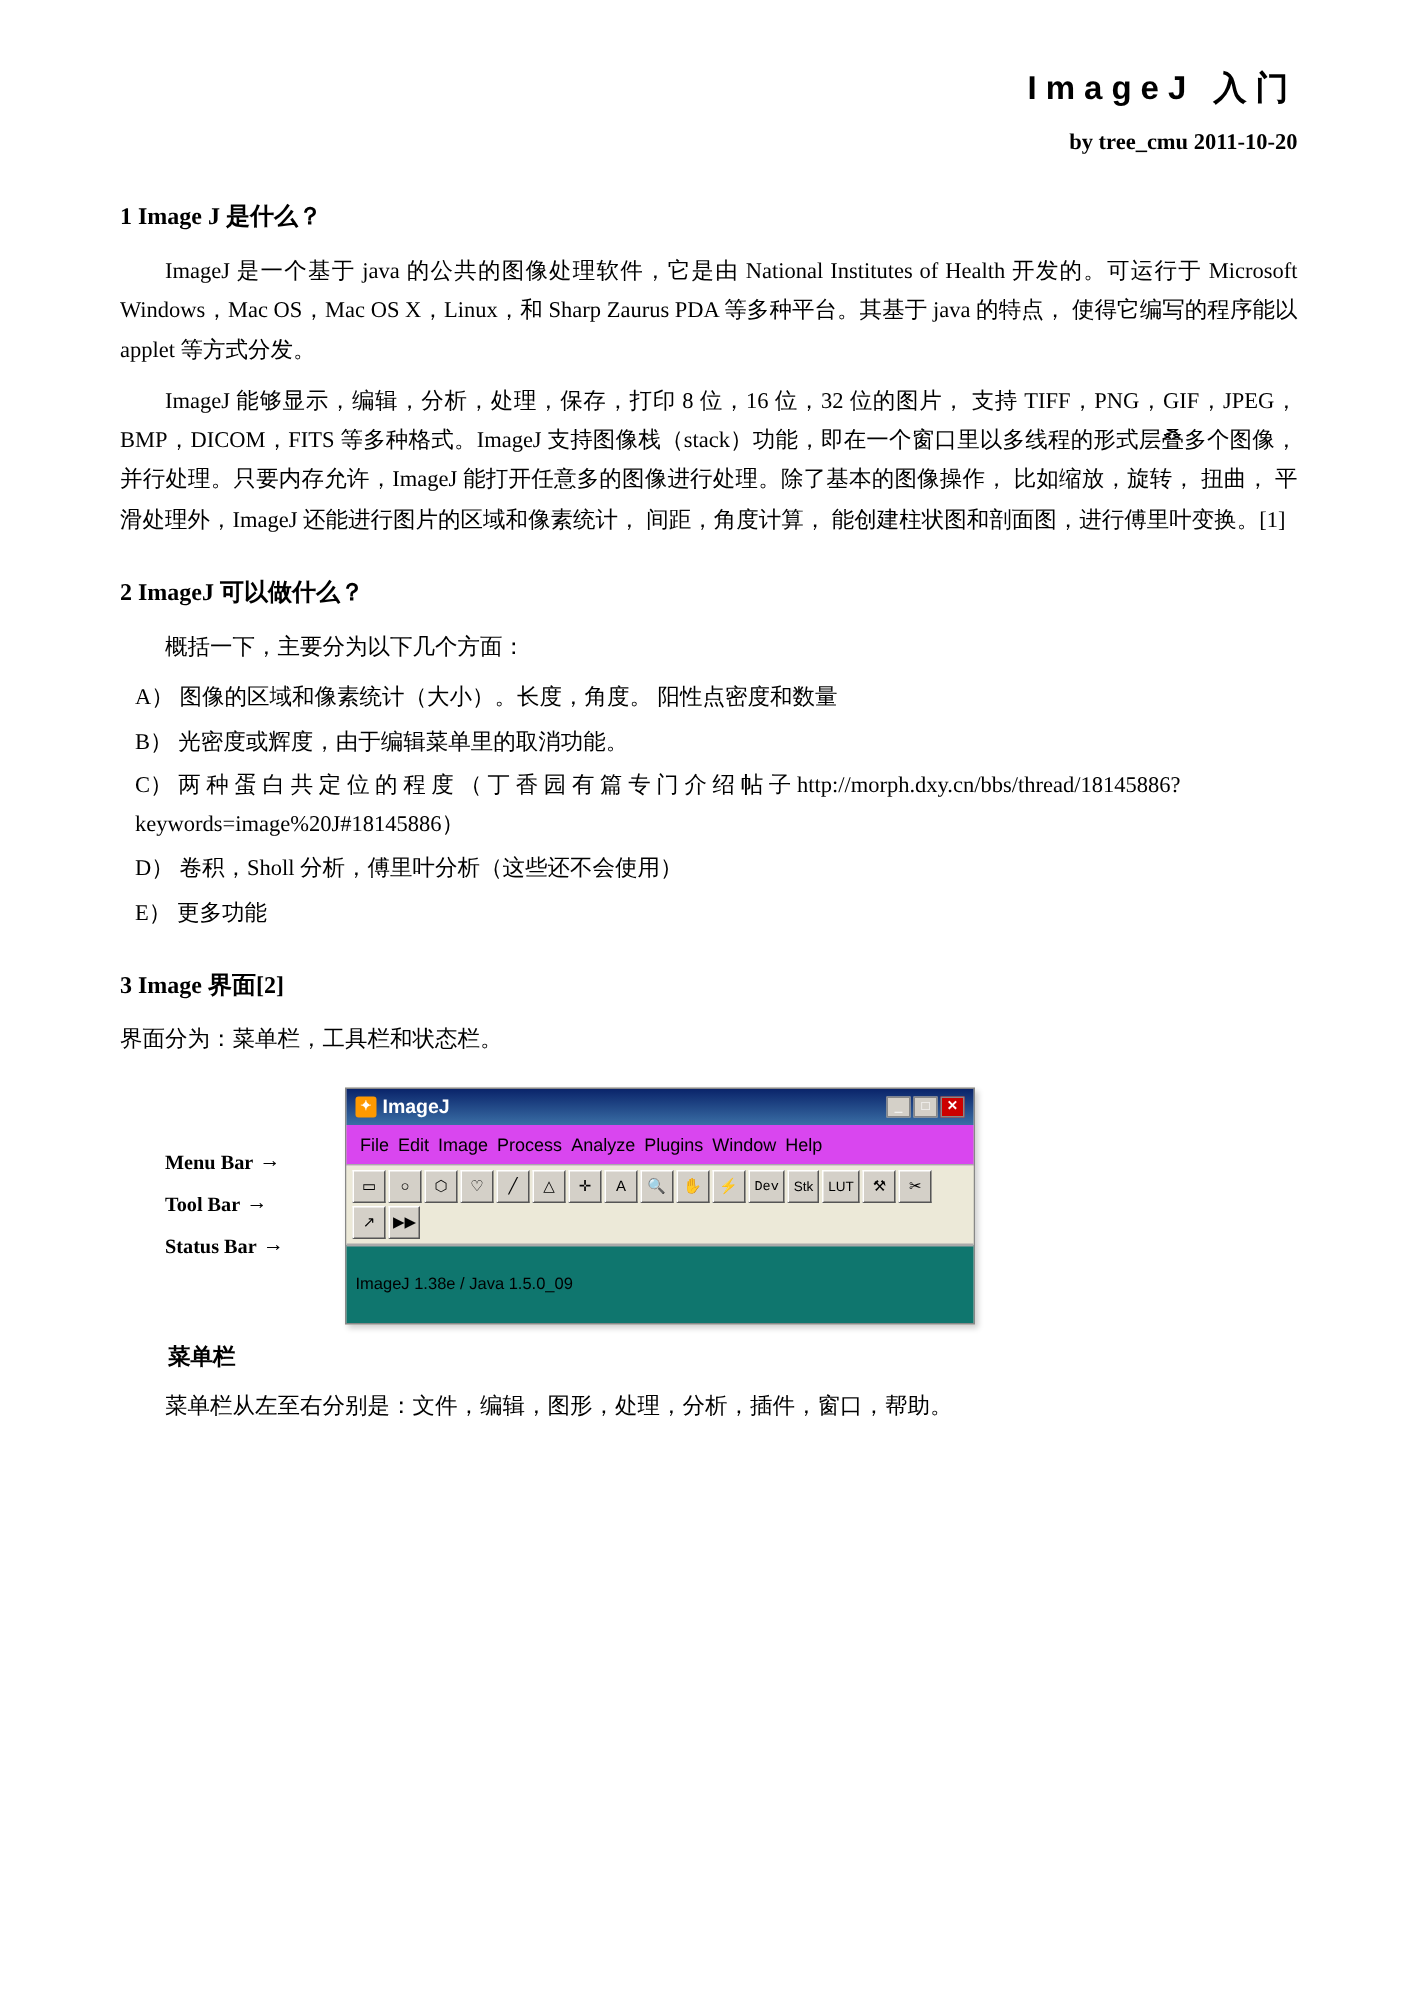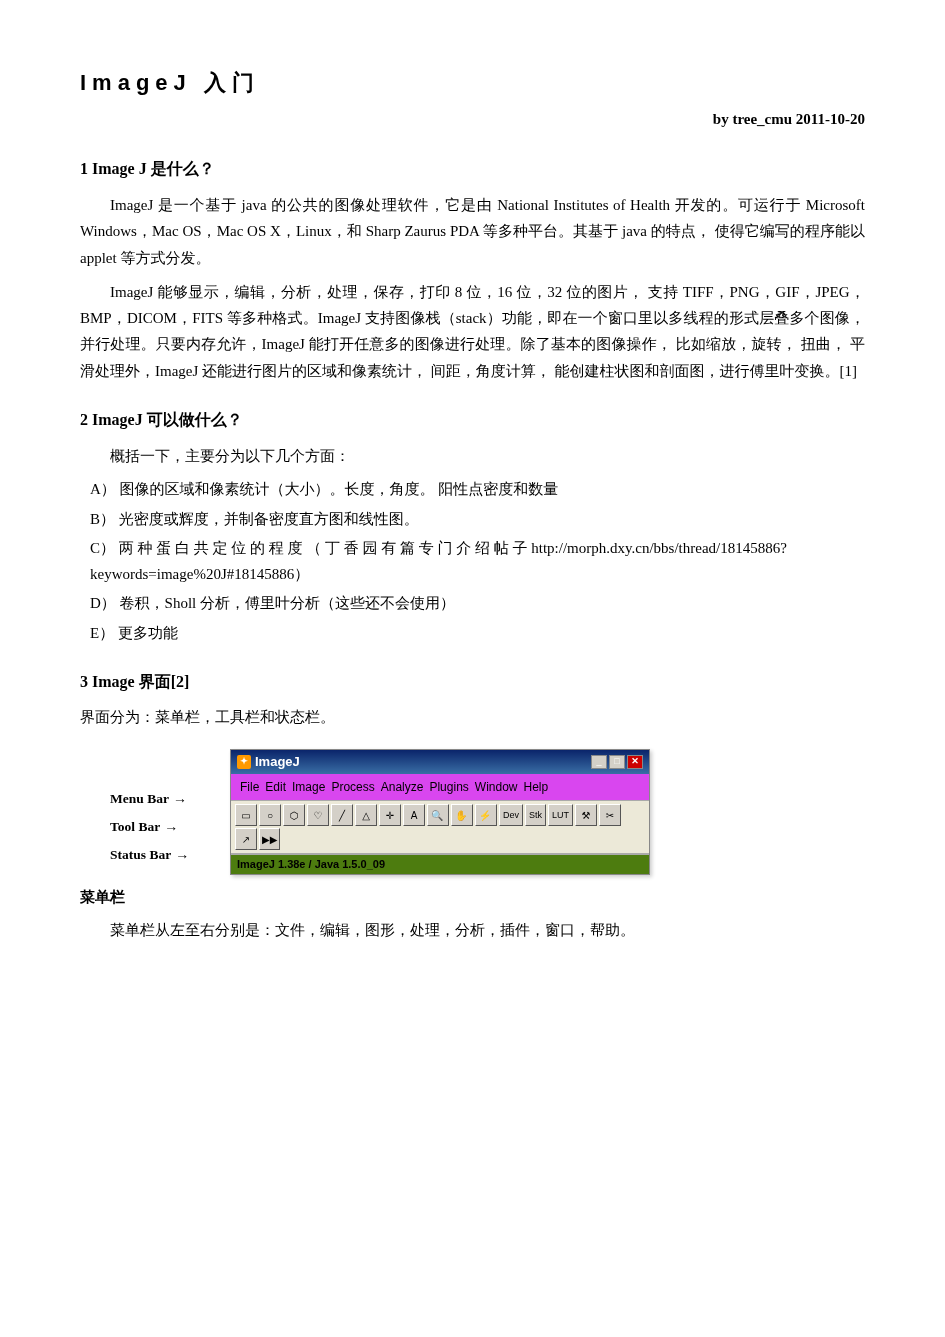--- a/index.html
+++ b/index.html
@@ -9,27 +9,26 @@
     }
     body {
       background: #ffffff;
       font-family: "SimSun", "宋体", serif;
       font-size: 15px;
       color: #000000;
       padding: 40px 80px;
       line-height: 1.7;
     }
     .page-title {
-      text-align: left;
+      text-align: right;
       font-size: 22px;
       font-weight: bold;
       margin-bottom: 6px;
       font-family: "SimHei", "黑体", sans-serif;
       letter-spacing: 6px;
-      margin-top: 24px;
     }
     .author-line {
       text-align: right;
       font-size: 15px;
       font-weight: bold;
       margin-bottom: 20px;
     }
     .section-heading {
       font-size: 16px;
       font-weight: bold;
@@ -171,31 +170,31 @@
       align-items: center;
       justify-content: center;
       font-size: 10px;
       cursor: pointer;
       border-top-color: #fff;
       border-left-color: #fff;
       border-bottom-color: #555;
       border-right-color: #555;
     }
     .imagej-statusbar {
-      background: #4d7c0f;
-      padding: 0 6px;
+      background: #0f766e;
+      padding: 16px 6px;
       font-size: 11px;
       border-top: 1px solid #aaa;
-      font-weight: bold;
     }
     .sub-heading {
       font-size: 15px;
       font-weight: bold;
       margin-bottom: 6px;
       text-indent: 0;
+      margin-left: 32px;
     }
   </style>
 </head>
 <body>
 
 <div class="page-title">ImageJ  入门</div>
 
 <div class="author-line">by  tree_cmu  2011-10-20</div>
 
 <div>
@@ -207,21 +206,21 @@
 <div>
   <div class="section-heading">2  ImageJ 可以做什么？</div>
   <p class="paragraph">概括一下，主要分为以下几个方面：</p>
   <div>
     <div class="list-item">
       <span class="list-label">A）</span>
       <span>图像的区域和像素统计（大小）。长度，角度。  阳性点密度和数量</span>
     </div>
     <div class="list-item">
       <span class="list-label">B）</span>
-      <span>光密度或辉度，并制备密度直方图和线性图。</span>
+      <span>光密度或辉度，由于编辑菜单里的取消功能。</span>
     </div>
     <div class="list-item">
       <span class="list-label">C）</span>
       <span>两 种 蛋 白 共 定 位 的 程 度 （ 丁 香 园 有 篇 专 门 介 绍 帖 子   http://morph.dxy.cn/bbs/thread/18145886?keywords=image%20J#18145886）</span>
     </div>
     <div class="list-item">
       <span class="list-label">D）</span>
       <span>卷积，Sholl 分析，傅里叶分析（这些还不会使用）</span>
     </div>
     <div class="list-item">
@@ -282,21 +281,21 @@
         <div class="tool-btn">○</div>
         <div class="tool-btn">⬡</div>
         <div class="tool-btn">♡</div>
         <div class="tool-btn">╱</div>
         <div class="tool-btn">△</div>
         <div class="tool-btn">✛</div>
         <div class="tool-btn">A</div>
         <div class="tool-btn">🔍</div>
         <div class="tool-btn">✋</div>
         <div class="tool-btn">⚡</div>
-        <div class="tool-btn" style="width:auto;padding:0 3px;font-size:9px;">Dev</div>
+        <div class="tool-btn" style="width:auto;padding:0 3px;font-size:9px;font-family:Liberation Mono, monospace;">Dev</div>
         <div class="tool-btn" style="width:auto;padding:0 3px;font-size:9px;">Stk</div>
         <div class="tool-btn" style="width:auto;padding:0 3px;font-size:9px;">LUT</div>
         <div class="tool-btn">⚒</div>
         <div class="tool-btn">✂</div>
         <div class="tool-btn">↗</div>
         <div class="tool-btn" style="width:auto;padding:0 2px;">▶▶</div>
       </div>
 
       <div class="imagej-statusbar">ImageJ 1.38e / Java 1.5.0_09</div>
     </div>

